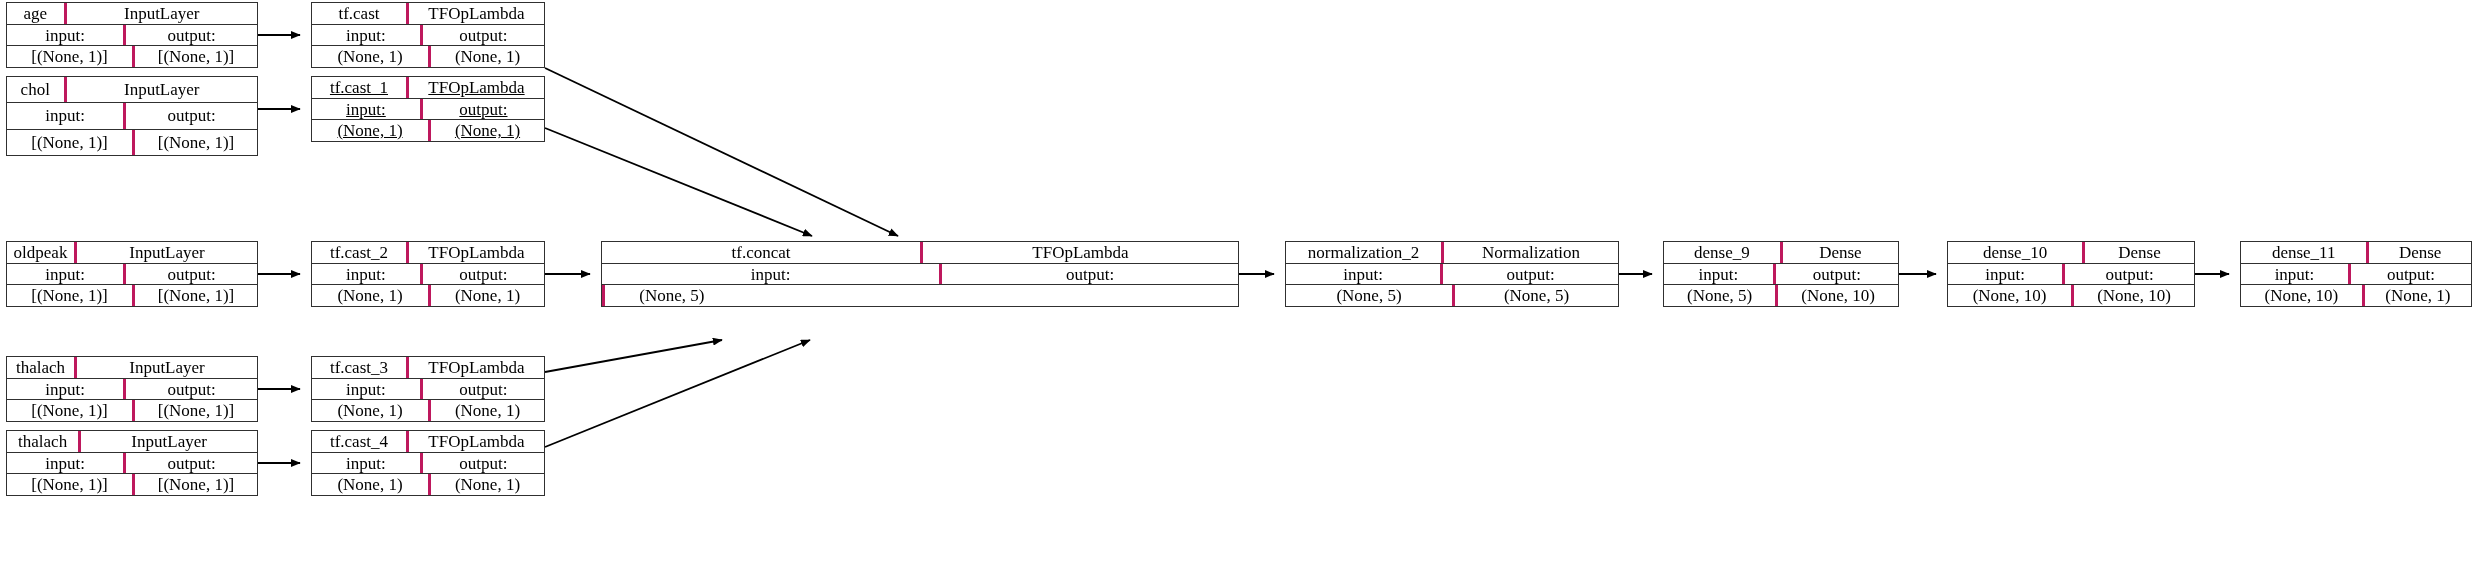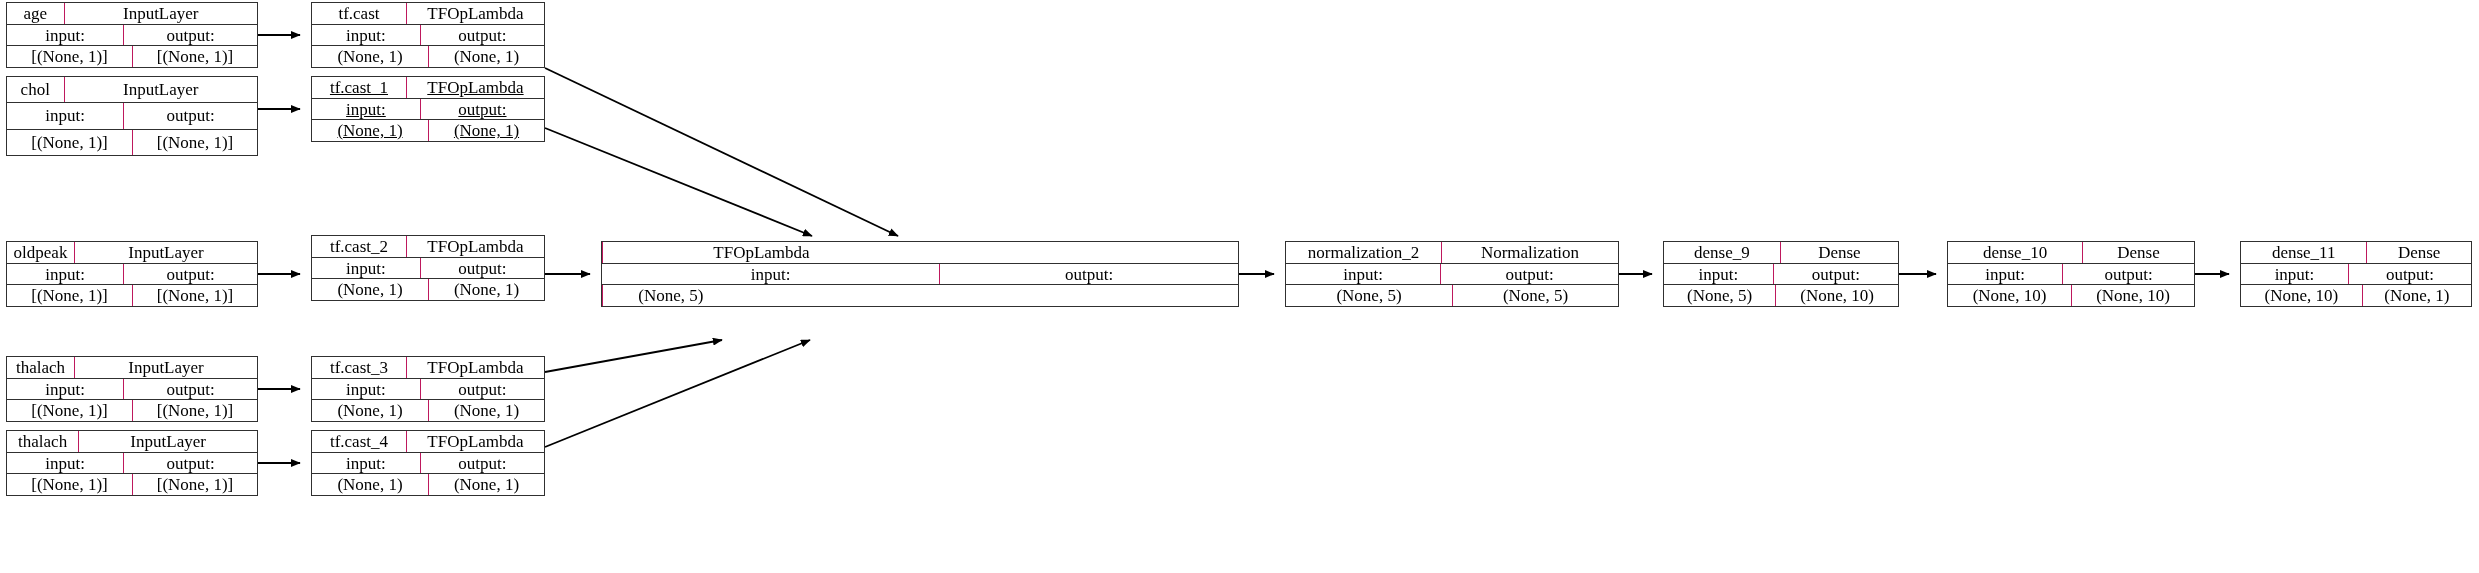--- a/index.html
+++ b/index.html
@@ -52,21 +52,21 @@
     box-sizing: border-box;
     display: flex;
     align-items: center;
     justify-content: center;
     overflow: hidden;
     white-space: nowrap;
     line-height: 1;
     padding: 0 4px;
   }
   .cell.right {
-    border-left: 1px solid #be185d;
+    border-left: 3px solid #be185d;
   }
   .fs-head { font-size: 17px; }
   .fs-mid  { font-size: 17px; }
   .fs-tail { font-size: 17px; }
   .fs-small { font-size: 16px; }
 </style>
 </head>
 <body>
 
 <div id="graph">
@@ -157,21 +157,21 @@
         </div>
         <div class="node-row r2">
           <div class="cell fs-mid" style="flex: 0 0 46.5%;">input:</div>
           <div class="cell fs-mid right" style="flex: 0 0 53.5%;">output:</div>
         </div>
         <div class="node-row r3">
           <div class="cell fs-tail" style="flex: 0 0 50%;">[(None, 1)]</div>
           <div class="cell fs-tail right" style="flex: 0 0 50%;">[(None, 1)]</div>
         </div>
       </div>
-      <div class="node" style="left: 311px; top: 235px; width: 234px; height: 66px;">
+      <div class="node" style="left: 311px; top: 241px; width: 234px; height: 66px;">
         <div class="node-row r1">
           <div class="cell fs-head" style="flex: 0 0 40.5%;">tf.cast_2</div>
           <div class="cell fs-head right" style="flex: 0 0 59.5%;">TFOpLambda</div>
         </div>
         <div class="node-row r2">
           <div class="cell fs-mid" style="flex: 0 0 46.5%;">input:</div>
           <div class="cell fs-mid right" style="flex: 0 0 53.5%;">output:</div>
         </div>
         <div class="node-row r3">
           <div class="cell fs-tail" style="flex: 0 0 50%;">(None, 1)</div>
@@ -229,20 +229,21 @@
           <div class="cell fs-mid" style="flex: 0 0 46.5%;">input:</div>
           <div class="cell fs-mid right" style="flex: 0 0 53.5%;">output:</div>
         </div>
         <div class="node-row r3">
           <div class="cell fs-tail" style="flex: 0 0 50%;">(None, 1)</div>
           <div class="cell fs-tail right" style="flex: 0 0 50%;">(None, 1)</div>
         </div>
       </div>
       <div class="node" style="left: 601px; top: 241px; width: 638px; height: 66px;">
         <div class="node-row r1">
+          <div class="cell fs-head" style="flex: 0 0 50%;">tf.concat</div>
           <div class="cell fs-head right" style="flex: 0 0 50%;">TFOpLambda</div>
         </div>
         <div class="node-row r2">
           <div class="cell fs-mid" style="flex: 0 0 53%;">input:</div>
           <div class="cell fs-mid right" style="flex: 0 0 47%;">output:</div>
         </div>
         <div class="node-row r3">
           <div class="cell fs-tail right" style="flex: 0 0 21.5%;">(None, 5)</div>
         </div>
       </div>

